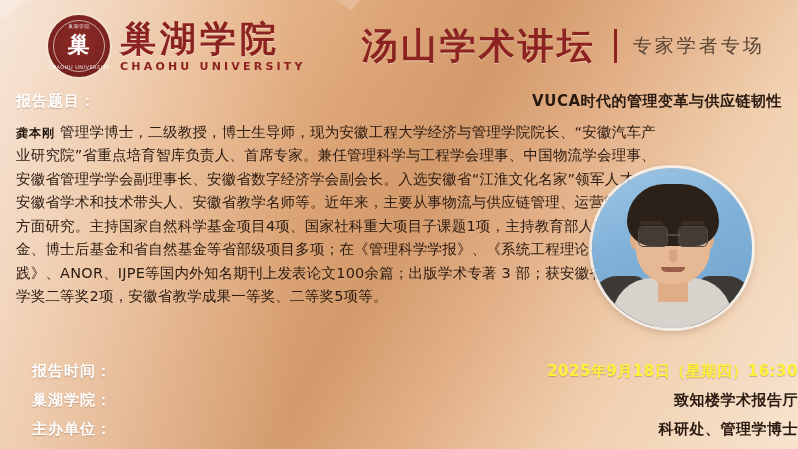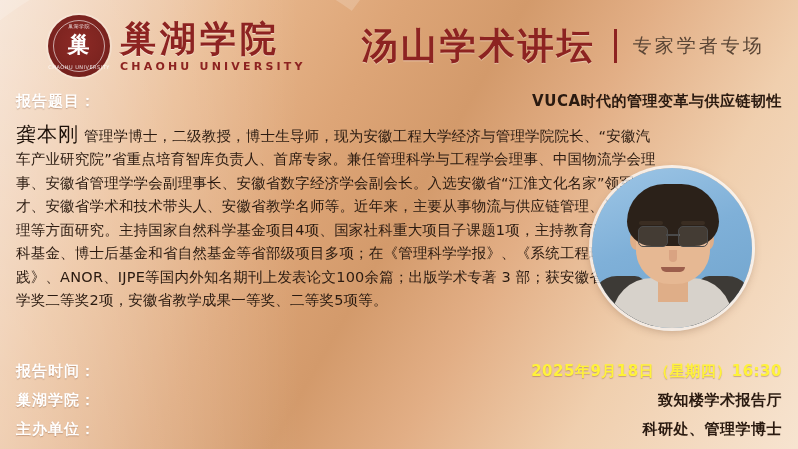--- a/index.html
+++ b/index.html
@@ -214,22 +214,22 @@
     letter-spacing: 1px;
     white-space: nowrap;
     text-shadow: 0 1px 1px rgba(120,70,40,0.35);
     padding-top: 1px;
   }
   .bio-body {
     width: 640px;
   }
   .bio-name {
     color: #1d1109;
-    font-size: 20px;
-    font-weight: normal;
+    font-size: 12px;
+    font-weight: bold;
     letter-spacing: 1px;
   }
   .bio-text {
     color: #2a1a10;
     font-size: 14.5px;
     line-height: 1.62;
     text-align: justify;
     letter-spacing: 0.2px;
   }
 
@@ -330,21 +330,21 @@
   .photo .neck {
     position: absolute;
     left: 66px; bottom: 26px;
     width: 30px; height: 26px;
     background: #dfae88;
   }
 
   
   .footer {
     position: absolute;
-    left: 16px;
+    left: 32px;
     bottom: 10px;
     width: 766px;
   }
   .footer .row { margin-bottom: 10px; }
   .footer .row:last-child { margin-bottom: 0; font-family: Liberation Serif, serif; }
 </style>
 </head>
 <body>
 
 <div class="poster">

